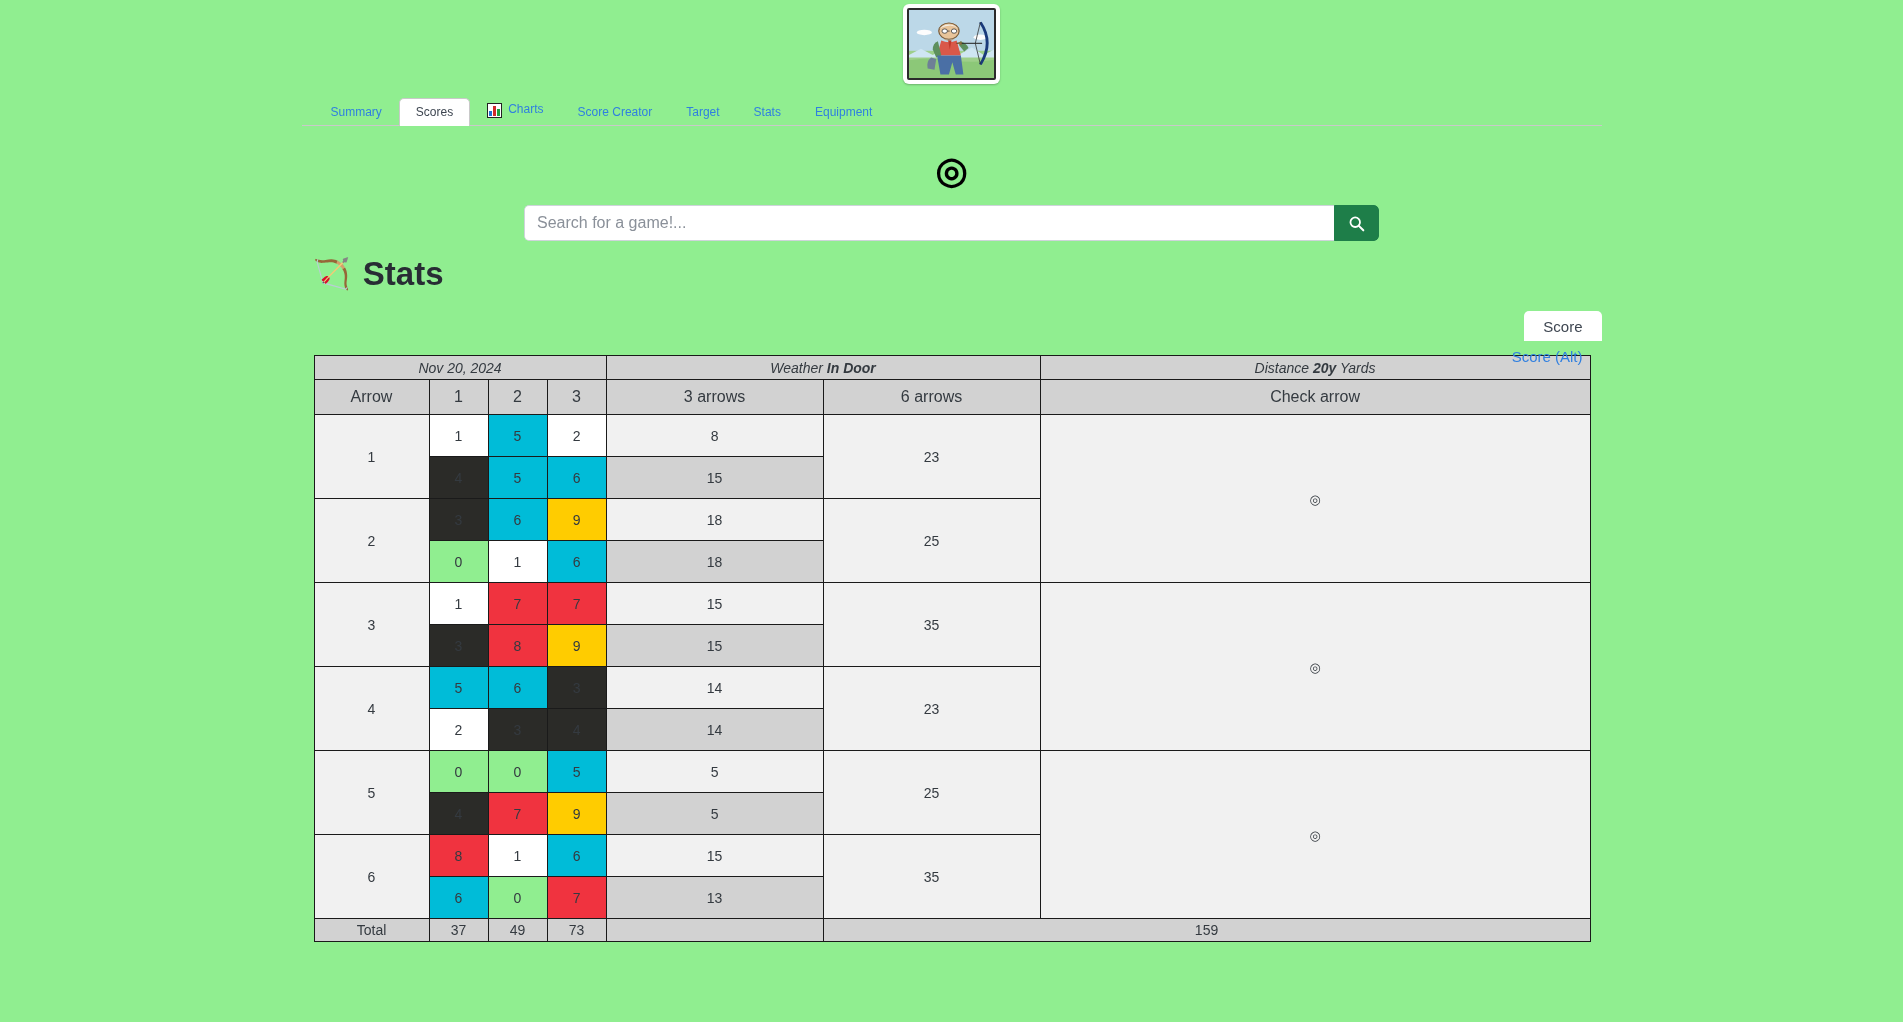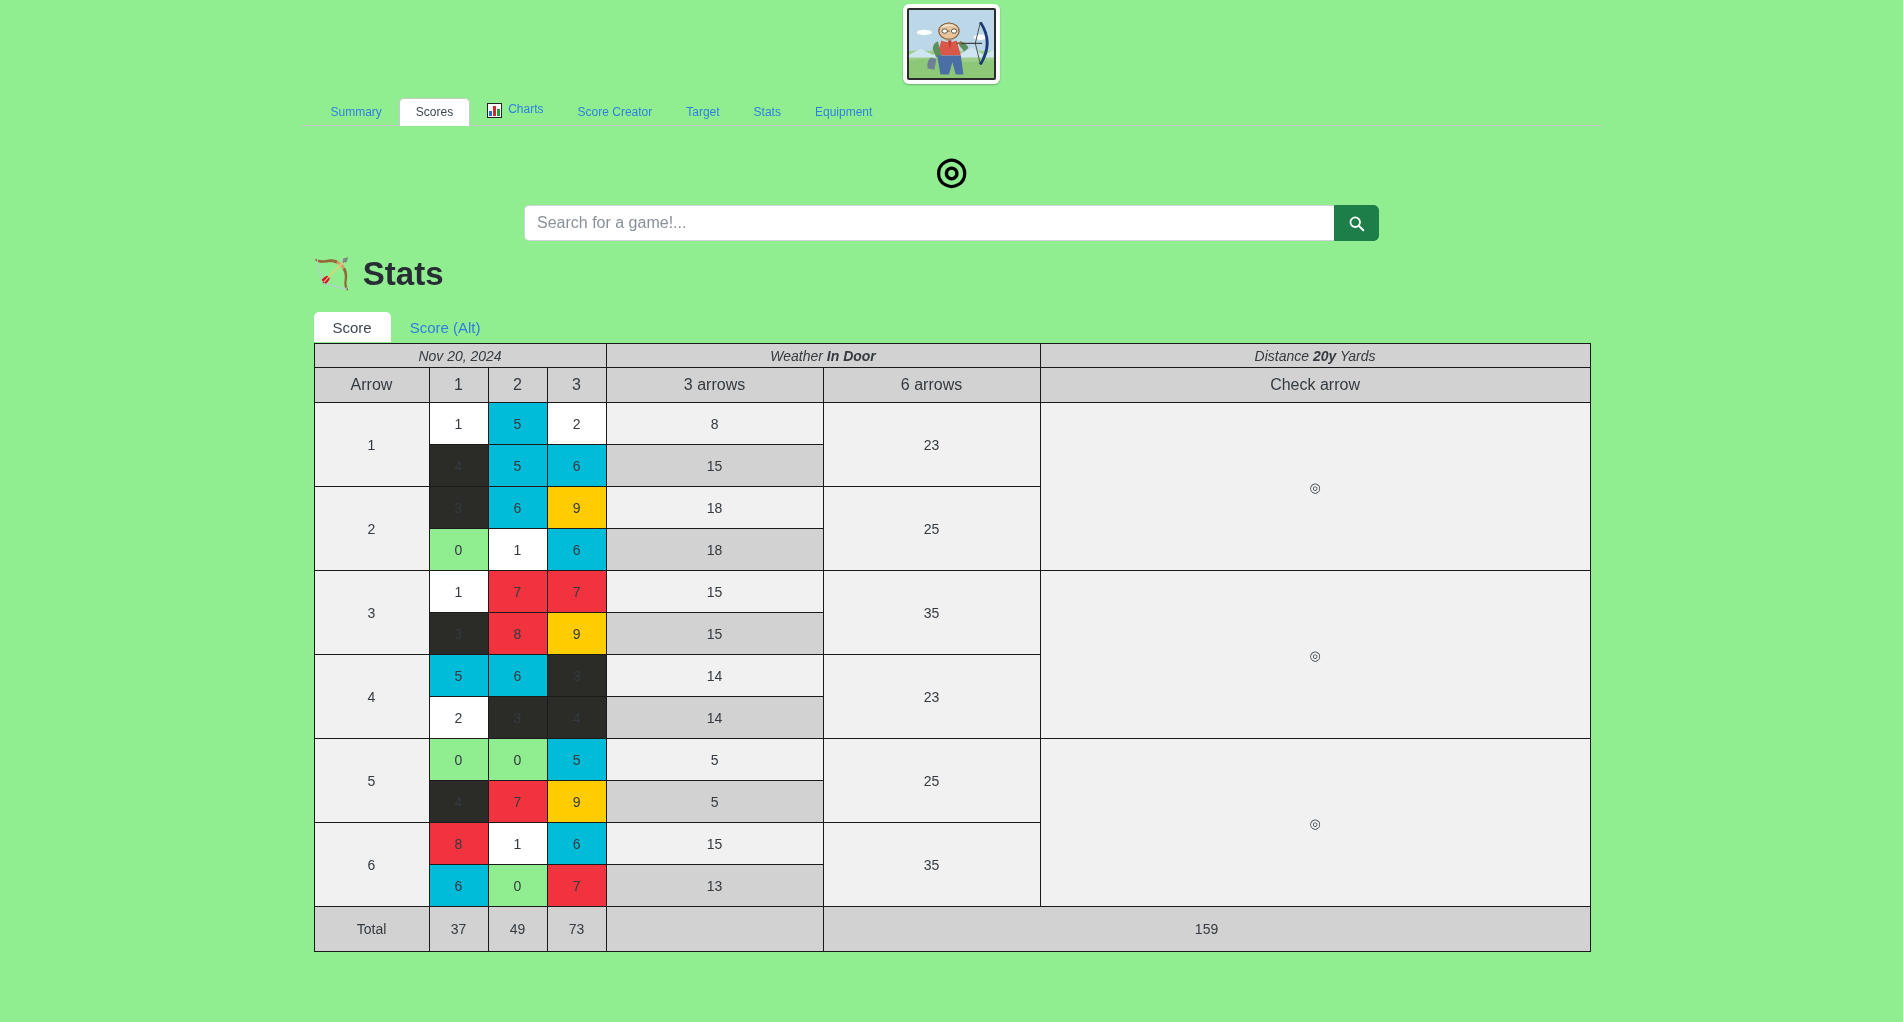--- a/index.html
+++ b/index.html
@@ -139,25 +139,26 @@
     gap: 12px;
     font-size: 33px;
     font-weight: 700;
     color: #282c34;
   }
   .stats-head .bow { font-size: 30px; line-height: 1; }
 
   
   .subtabs {
     width: 1300px;
-    margin: 18px auto 0 auto;
+    margin: 18px auto 12px auto;
     padding-left: 12px;
     display: flex;
-    align-items: center;
+    align-items: flex-end;
     height: 32px;
+    flex-direction: column;
   }
   .subtab {
     font-size: 15px;
     color: #2f7fe0;
     padding: 7px 18px;
     line-height: 1;
     cursor: pointer;
     border: 1px solid transparent;
     border-bottom: none;
   }
@@ -203,21 +204,21 @@
     height: 42px;
     background: #f1f1f1;
   }
   .arrow-idx { background: #f1f1f1; font-size: 14px; }
   .sum3-a { background: #f1f1f1; }
   .sum3-b { background: #d2d2d2; }
   .sum6   { background: #f1f1f1; }
   .check  { background: #f1f1f1; font-size: 14px; }
   .total-row td {
     background: #d2d2d2;
-    height: 45px;
+    height: 23px;
     font-weight: 700;
     font-size: 14px;
   }
   
   .s-white { background: #ffffff; color: #343a40; }
   .s-black { background: #2b2b28; color: #ffffff; }
   .s-cyan  { background: #00bcd8; color: #1d2b2e; }
   .s-red   { background: #f0333f; color: #2b2022; }
   .s-yellow{ background: #ffcc00; color: #3a3000; }
   .s-green { background: #90ee90; color: #26402a; }

